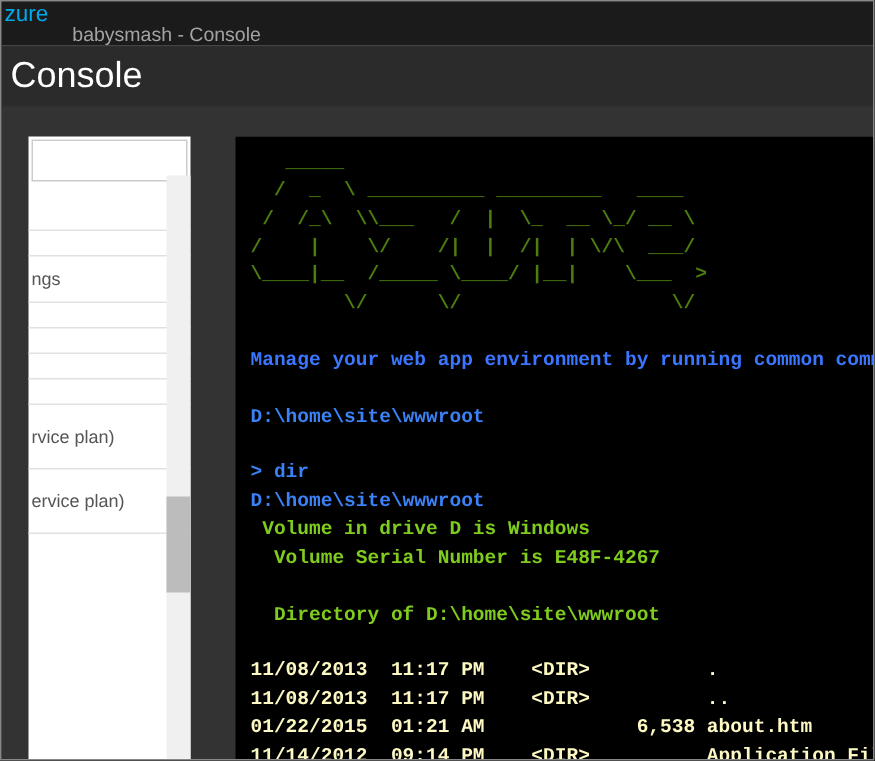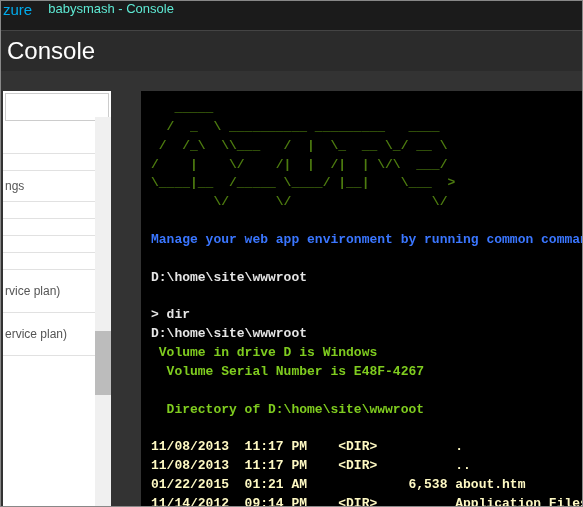--- a/index.html
+++ b/index.html
@@ -20,43 +20,44 @@
     font-size: 13px;
     border-bottom: 1px solid #444;
   }
   .titlebar .brand {
     color: #00abec;
     font-size: 15px;
     font-weight: 400;
     padding: 0 8px 0 2px;
   }
   .titlebar .crumb {
-    color: #5eead4;
+    color: #a3a3a3;
     padding-left: 8px;
+    margin-top: 14px;
   }
   .subheader {
     background: #2b2b2b;
     color: #fff;
     height: 40px;
     display: flex;
     align-items: center;
     font-size: 24px;
     font-weight: 300;
     padding-left: 6px;
   }
   .workarea {
     display: flex;
     height: calc(507px - 70px);
     background: #333;
     padding-top: 20px;
   }
   .sidebar {
     width: 108px;
     background: #fff;
-    margin-left: 2px;
+    margin-left: 18px;
     display: flex;
     flex-direction: column;
     font-size: 12px;
     color: #333;
     position: relative;
   }
   .sidebar .search {
     height: 28px;
     border: 1px solid #ccc;
     margin: 2px;
@@ -94,21 +95,21 @@
     font-size: 13px;
     font-weight: bold;
     line-height: 1.45;
     padding: 8px 10px;
     height: 100%;
     white-space: pre;
     overflow: hidden;
   }
   .c-cyan { color: #4d7c0f; font-family: Liberation Mono, monospace; }
   .c-blue { color: #3a76ff; }
-  .c-white { color: #e5e5e5; }
+  .c-white { color: #3b82f6; }
   .c-green { color: #7fcc1f; }
   .c-yellow { color: #fef9c3; }
 </style>
 </head>
 <body>
 
 <div class="titlebar">
   <span class="brand">zure</span>
   <span class="crumb">babysmash - Console</span>
 </div>

